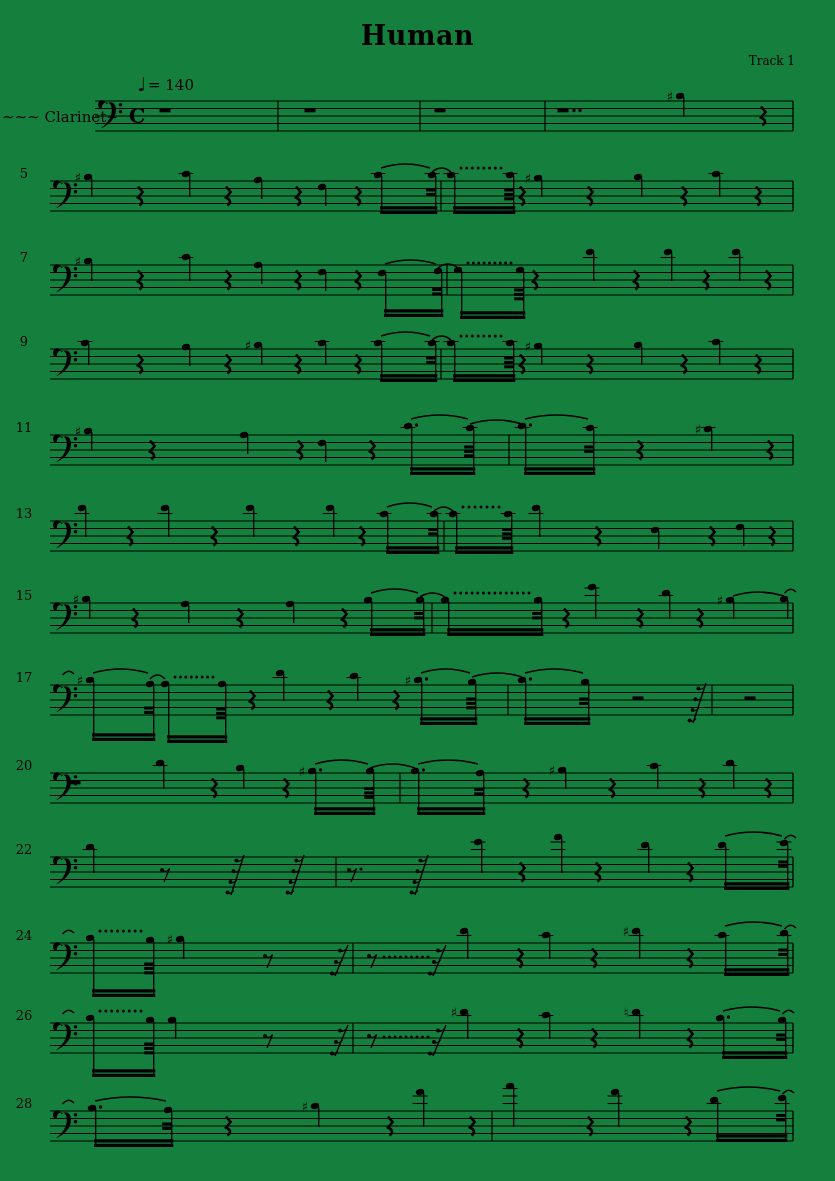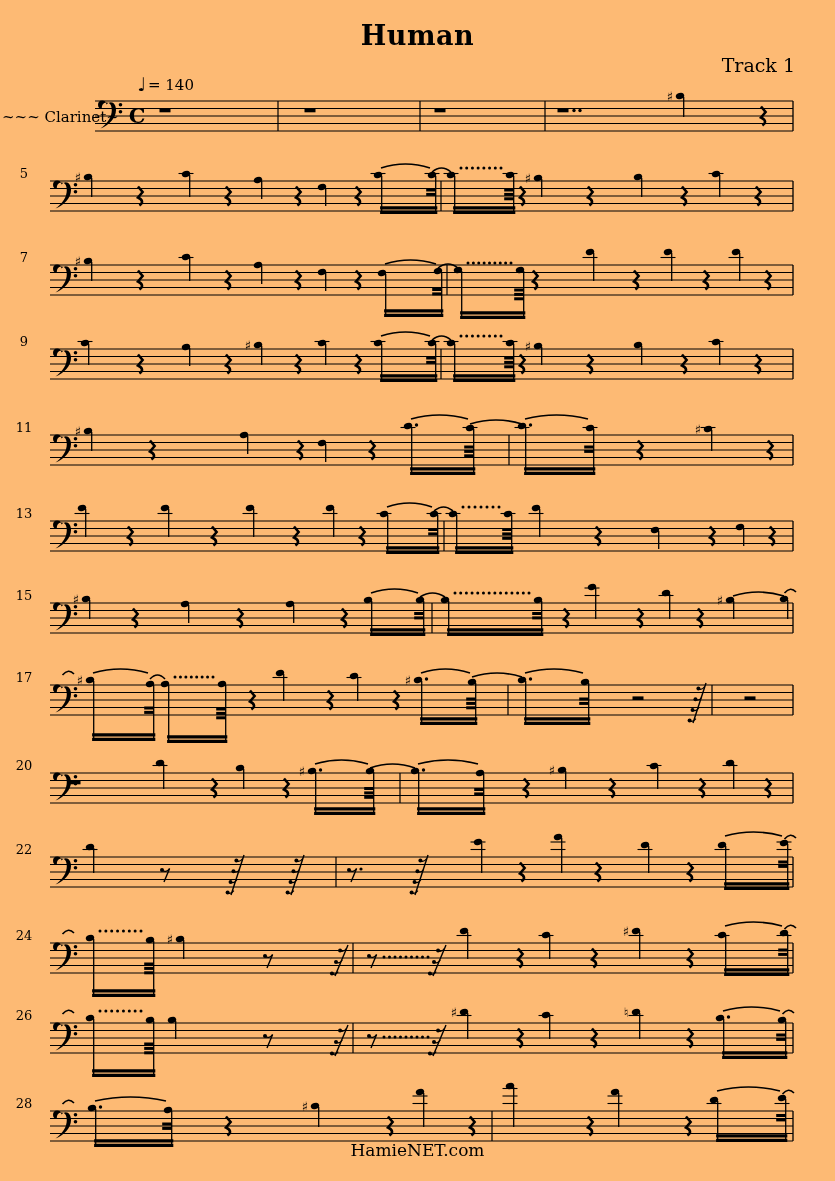--- a/index.html
+++ b/index.html
@@ -1,20 +1,20 @@
 <!DOCTYPE html>
 <html><head>
 <meta charset="utf-8">
 <style>
   html,body{margin:0;padding:0;background:#fff;}
-  #page{position:relative;width:835px;height:1181px;background:#fdba74;color:#000;
+  #page{position:relative;width:835px;height:1181px;background:#15803d;color:#000;
         font-family:"DejaVu Serif","Liberation Serif",serif;overflow:hidden;}
   #title{position:absolute;left:0;top:20px;width:835px;text-align:center;
          font-size:27px;font-weight:bold;letter-spacing:.5px;}
-  #track{position:absolute;right:40px;top:54px;font-size:19px;}
+  #track{position:absolute;right:40px;top:54px;font-size:12px;}
   #tempo{position:absolute;left:116px;top:72px;font-size:15px;margin-left:21px;}
   #tempo .q{font-family:"DejaVu Sans",sans-serif;font-size:19px;position:relative;top:1px;margin-right:2px;}
   #instrument{position:absolute;left:2px;top:108px;font-size:15px;white-space:nowrap;}
   #footer{position:absolute;left:0;top:1140px;width:835px;text-align:center;font-size:17px;}
   svg{position:absolute;left:0;top:0;}
 </style>
 </head>
 <body>
 
 <div id="page">
@@ -951,14 +951,13 @@
         <line x1="717.7" y1="1101" x2="717.7" y2="1142" stroke="#000000" stroke-width="1.3"></line>
         <line x1="785.7" y1="1099" x2="785.7" y2="1142" stroke="#000000" stroke-width="1.3"></line>
         <line x1="716.1" y1="1140.4" x2="787.3000000000001" y2="1140.4" stroke="#000000" stroke-width="3.2"></line>
         <line x1="716.1" y1="1135.9" x2="787.3000000000001" y2="1135.9" stroke="#000000" stroke-width="3.2"></line>
         <rect x="776.2" y="1114" width="9.5" height="3" fill="#000000"></rect>
         <rect x="776.2" y="1118.4" width="9.5" height="3" fill="#000000"></rect>
         <path d="M 717,1091 Q 748.5,1083 780,1091" stroke="#000000" stroke-width="1.6" fill="none"></path>
         <path d="M 782.5,1094 Q 788.5,1087 794,1093" stroke="#000000" stroke-width="1.6" fill="none"></path>
       </g>
     </svg>
-  <div id="footer">HamieNET.com</div>
 </div>
 
 </body></html>

